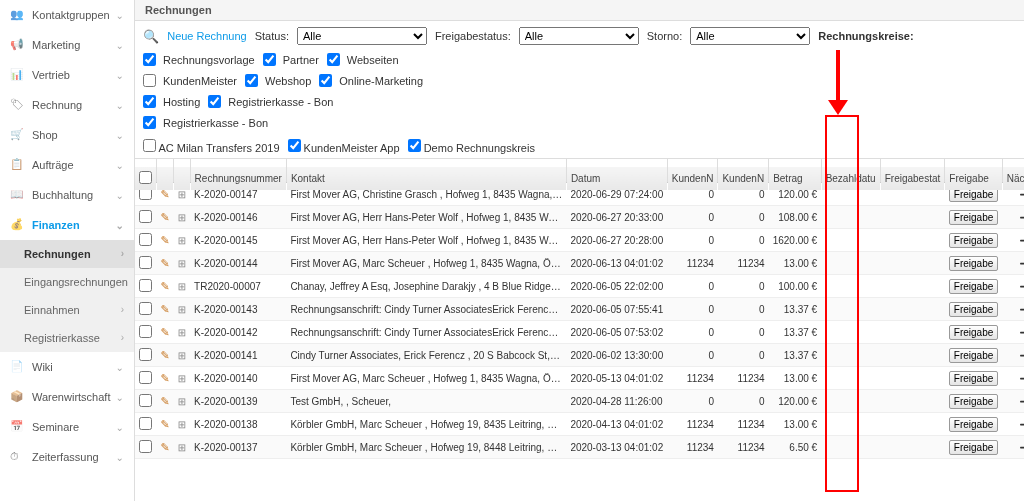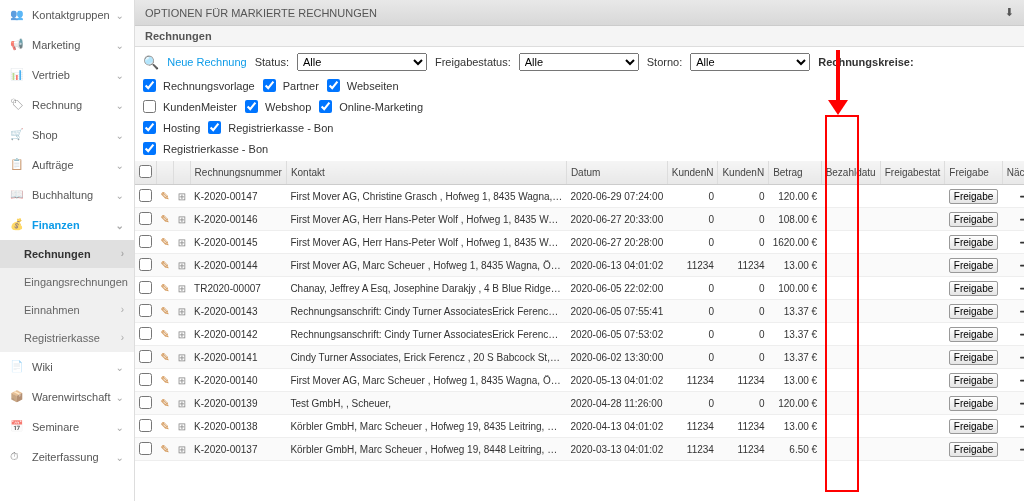--- a/index.html
+++ b/index.html
@@ -20,21 +20,21 @@
 .toolbar{background:#fff;padding:6px 8px;display:flex;align-items:center;gap:8px;flex-wrap:wrap;font-size:11px;position:relative}
 .toolbar select{font-size:11px;padding:1px}
 .toolbar label{display:flex;align-items:center;gap:7px;white-space:nowrap}
 .btn{padding:2px 8px;font-size:11px;border:1px solid #999;background:linear-gradient(#fff,#e5e5e5);cursor:pointer;border-radius:2px}
 .link{color:#0d9be8;cursor:pointer}
 .checkrow{display:flex;gap:8px;flex-wrap:wrap}
 .toolbar2{background:#fff;padding:4px 8px;display:flex;align-items:center;gap:6px;font-size:11px;border-bottom:1px solid #ddd}
 .toolbar3{background:linear-gradient(#f5f5f5,#e8e8e8);padding:4px 8px;display:flex;align-items:center;gap:6px;font-size:11px;border-bottom:1px solid #ccc}
 .table-wrap{flex:1;overflow:auto;background:#fff;position:relative}
 table{border-collapse:collapse;width:100%;font-size:10px}
-th{background:linear-gradient(#f5f5f5,#e8e8e8);padding:4px 4px;text-align:left;border-bottom:1px solid #ccc;border-right:1px solid #ddd;white-space:nowrap;font-weight:normal;color:#444;position:sticky;top:0}
+th{background:linear-gradient(#f5f5f5,#e8e8e8);padding:4px 4px;text-align:left;border-bottom:1px solid #ccc;border-right:1px solid #ddd;white-space:nowrap;font-weight:normal;color:#444;position:sticky;top:8px}
 td{padding:3px 4px;border-bottom:1px solid #eee;white-space:nowrap;overflow:hidden;text-overflow:ellipsis}
 tr:nth-child(even) td{background:#fafafa}
 .edit-icon{color:#c87b2a;cursor:pointer;font-size:11px}
 .copy-icon{color:#888;cursor:pointer}
 .arrow-right{font-size:14px;color:#333;cursor:pointer}
 .highlight-box{position:absolute;border:2px solid red;top:115px;left:825px;width:34px;height:377px;pointer-events:none;z-index:10}
 .big-arrow{position:absolute;top:50px;left:838px;width:0;height:0;z-index:11;pointer-events:none}
 .big-arrow::before{content:'';position:absolute;width:4px;height:55px;background:red;left:-2px}
 .big-arrow::after{content:'';position:absolute;top:50px;left:-10px;border-left:10px solid transparent;border-right:10px solid transparent;border-top:15px solid red}
 .num{text-align:right}
@@ -151,24 +151,20 @@
           </span>
     <span class="chev">⌄</span>
         </div>
         <div class="nav-item">
     
     </div>
       </div>
   </div>
 
   <div class="main">
-    <div class="panel-header">
-      <span>OPTIONEN FÜR MARKIERTE RECHNUNGEN</span>
-      <span>⬇</span>
-    </div>
     <div class="section-title">Rechnungen</div>
 
     <div class="toolbar">
       <span class="mag">🔍</span>
       <span class="link">Neue Rechnung</span>
       <span>Status:</span>
       <select style="width:130px"><option>Alle</option></select>
       <span>Freigabestatus:</span>
       <select style="width:120px"><option>Alle</option></select>
       <span>Storno:</span>
@@ -204,20 +200,33 @@
     <span>Hosting</span>
           </label>
           <label>
     <input type="checkbox" checked="" style="">
     <span>Registrierkasse - Bon</span>
           </label>
           <label>
     <input type="checkbox" checked="" style="">
     <span>Registrierkasse - Bon</span>
           </label>
+        </div>
+    </div>
+    <div class="toolbar2">
+      <div class="checkrow" id="checks2">
+          <label>
+    <input type="checkbox" style="">
+    <span>AC Milan Transfers 2019</span></label>
+          <label>
+    <input type="checkbox" checked="" style="">
+    <span>KundenMeister App</span></label>
+          <label>
+    <input type="checkbox" checked="" style="">
+    <span>Demo Rechnungskreis</span></label>
         </div>
     </div>
 
 
     <div class="table-wrap">
       <table>
         <thead>
             <tr id="thead-row">
               <th style="width:20px"><input type="checkbox" style=""></th>
               <th></th>

